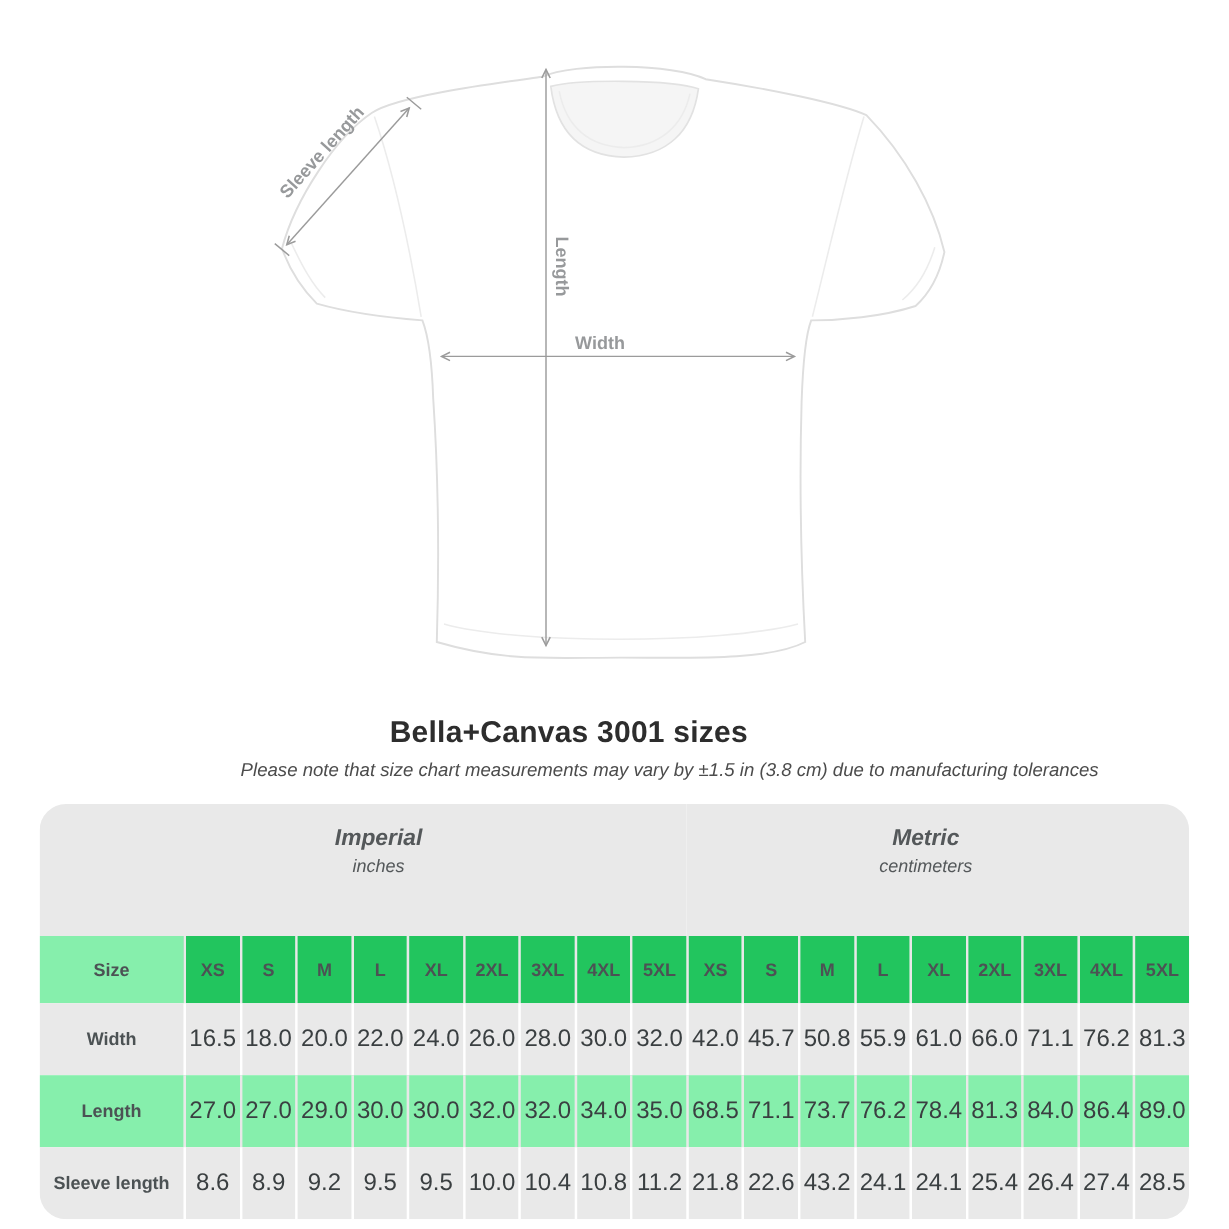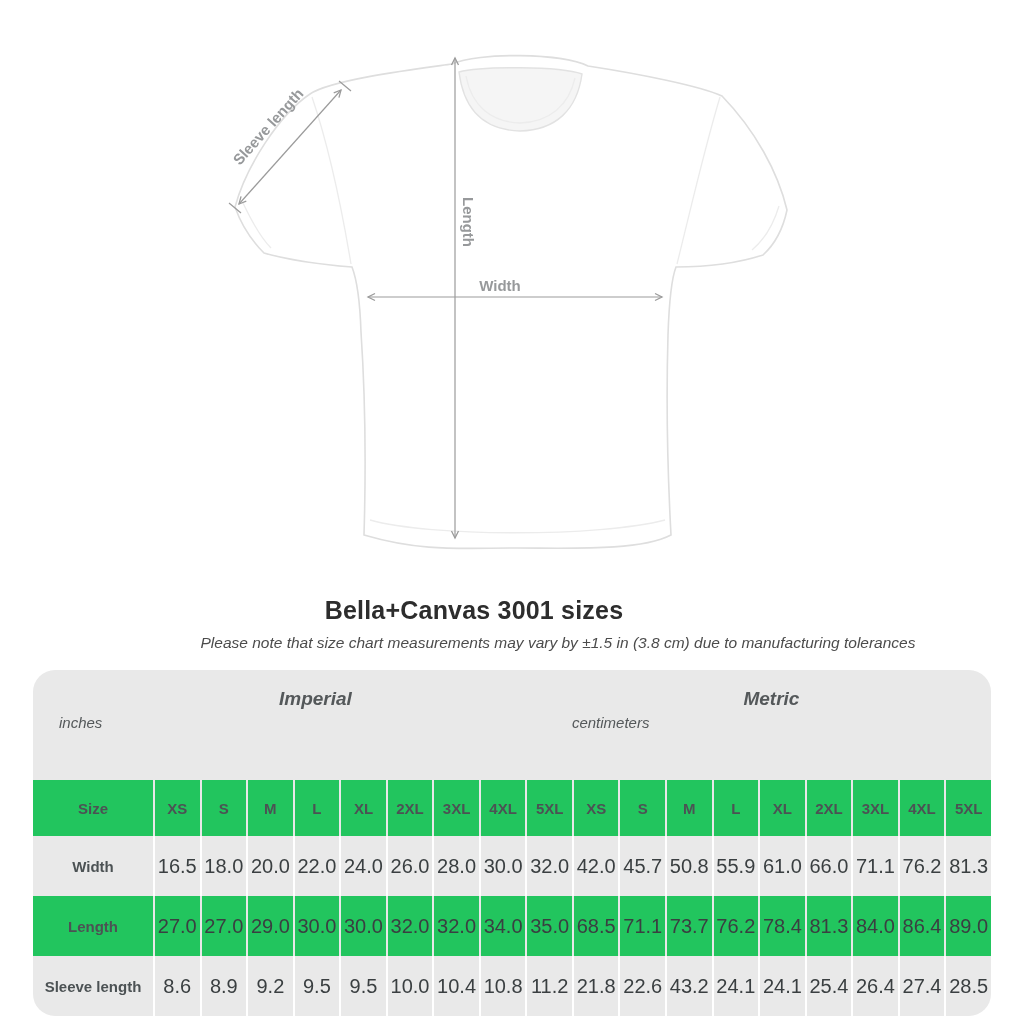--- a/index.html
+++ b/index.html
@@ -16,29 +16,29 @@
   .table-wrap{position:absolute;top:670px;left:33px;width:958px;border-radius:22px;overflow:hidden;}
   table{width:958px;border-collapse:separate;border-spacing:0;table-layout:fixed;}
   table td,table th{box-sizing:border-box;padding:0;margin:0;}
 
   col.label-col{width:120px;}
 
   tr.banner td{background:#e9e9e9;height:110px;vertical-align:top;padding-top:15px;border:none;}
   td.unit.imp{padding-left:26px;}
   td.unit.met{padding-right:20px;}
   .unit-label{font-size:19px;font-weight:bold;font-style:italic;color:#54585a;text-align:center;line-height:27px;}
-  .unit-sub{font-size:15px;font-style:italic;color:#54585a;text-align:left;line-height:21px;}
+  .unit-sub{font-size:15px;font-style:italic;color:#54585a;text-align:center;line-height:21px;}
 
   tr.sizes-row th{height:56px;background:#22c55e;}
   th.rowlabel{font-size:15px;font-weight:bold;color:#4c5254;text-align:center;}
   th.sizehead{font-size:15px;font-weight:bold;color:#4c5254;text-align:center;border-left:2px solid #e8e8e8;}
 
   td.val{font-size:20px;color:#3a3f41;text-align:center;height:60px;}
   tr.band th.rowlabel, tr.band td.val{background:#e9e9e9;}
-  tr.plain th.rowlabel, tr.plain td.val{background:#22c55e;text-align:center;}
+  tr.plain th.rowlabel, tr.plain td.val{background:#86efac;text-align:center;}
   tr.band td.val{border-left:2px solid #ffffff;}
   tr.plain td.val{border-left:2px solid #e8e8e8;}
 
   .dim-line{stroke:#9b9b9b;stroke-width:1.2;fill:none;}
   .dim-tick{stroke:#9b9b9b;stroke-width:1.2;}
   .dim-text{font-family:"Liberation Sans",sans-serif;font-size:15px;font-weight:bold;fill:#97999b;}
   .shirt{fill:#ffffff;stroke:#dedede;stroke-width:1.6;}
   .neck{fill:#f5f5f5;stroke:#e2e2e2;stroke-width:1.4;}
   .seam{fill:none;stroke:#ececec;stroke-width:1.3;}
 </style>

